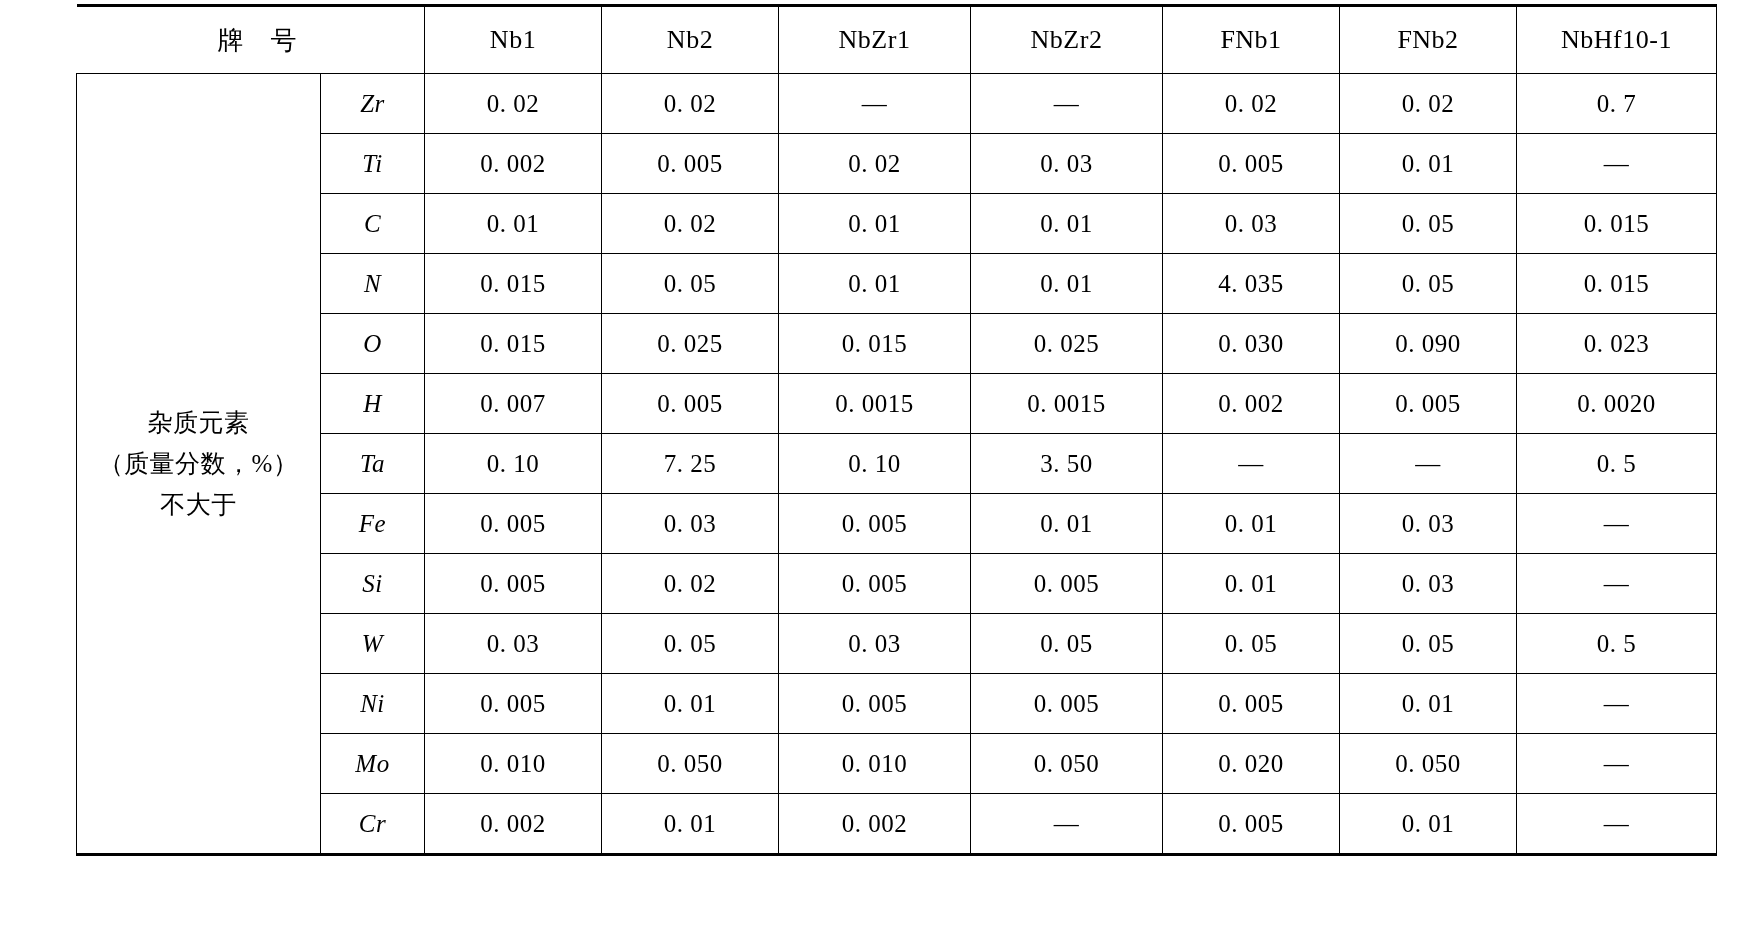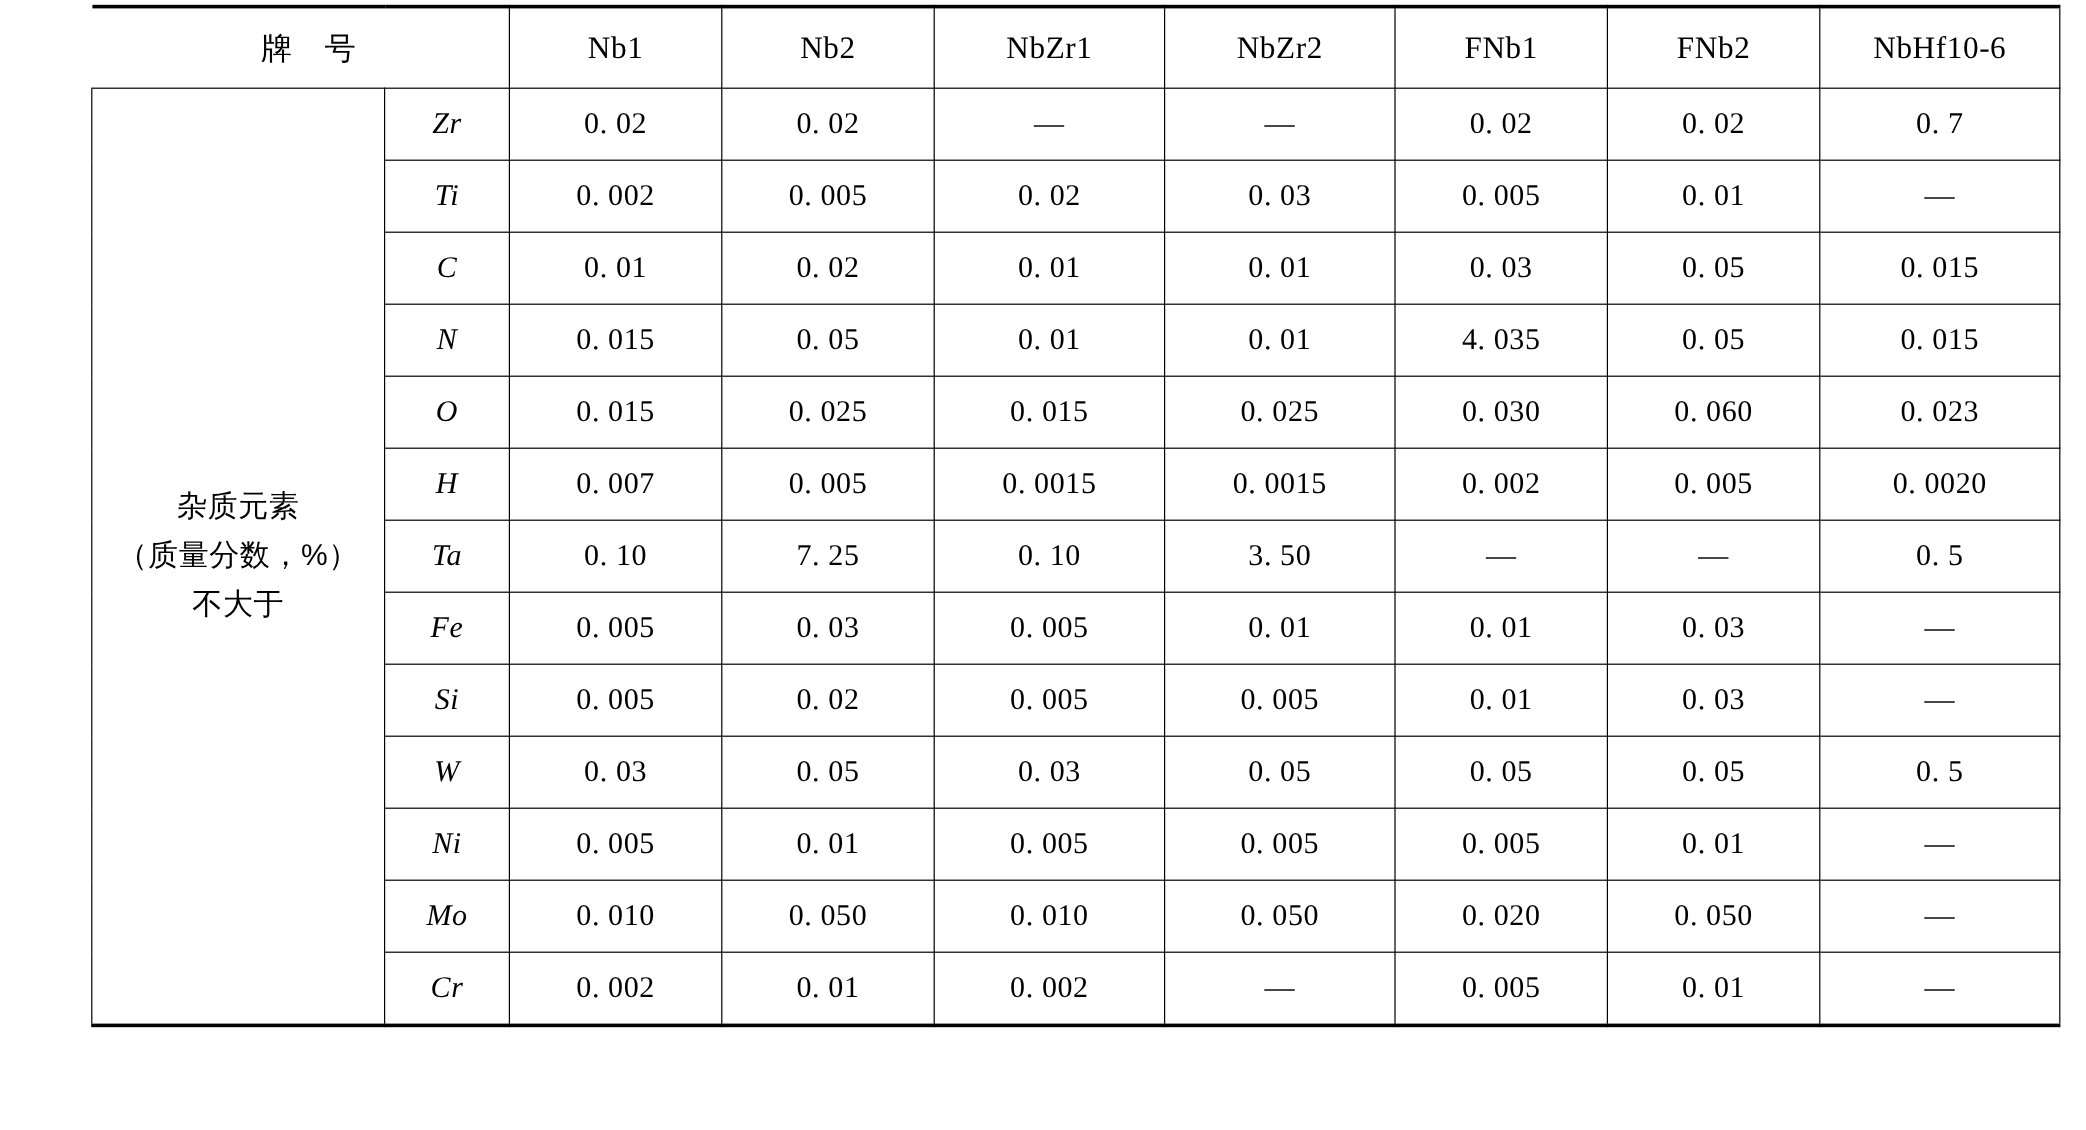--- a/index.html
+++ b/index.html
@@ -50,21 +50,21 @@
     font-size: 26px;
     letter-spacing: 14px;
     text-indent: 14px;
     border-left: none;
     font-family: "Liberation Sans", "DejaVu Sans", sans-serif;
   }
   td.impurity-label {
     border-left: none;
     font-size: 25px;
     line-height: 1.65;
-    font-family: Liberation Sans, sans-serif;
+    font-family: Liberation Serif, serif;
     padding: 0 6px;
   }
   td.elem {
     font-size: 25px;
     font-style: italic;
   }
   td.val {
     font-size: 25px;
   }
   td.last {
@@ -93,21 +93,21 @@
     </colgroup>
     <tbody>
       <tr class="head">
         <td class="rowhead-grade grade-cell" colspan="2">牌　号</td>
         <td>Nb1</td>
         <td>Nb2</td>
         <td>NbZr1</td>
         <td>NbZr2</td>
         <td>FNb1</td>
         <td>FNb2</td>
-        <td class="last">NbHf10-6</td>
+        <td class="last">NbHf10-1</td>
       </tr>
 
       <tr class="body">
         <td class="impurity-label" rowspan="13">
           <span class="label-line">杂质元素</span>
           <span class="label-line">（质量分数，%）</span>
           <span class="label-line">不大于</span>
         </td>
         <td class="elem">Zr</td>
         <td class="val">0. 02</td>
@@ -152,21 +152,21 @@
         <td class="val last">0. 015</td>
       </tr>
 
       <tr class="body">
         <td class="elem">O</td>
         <td class="val">0. 015</td>
         <td class="val">0. 025</td>
         <td class="val">0. 015</td>
         <td class="val">0. 025</td>
         <td class="val">0. 030</td>
-        <td class="val">0. 060</td>
+        <td class="val">0. 090</td>
         <td class="val last">0. 023</td>
       </tr>
 
       <tr class="body">
         <td class="elem">H</td>
         <td class="val">0. 007</td>
         <td class="val">0. 005</td>
         <td class="val">0. 0015</td>
         <td class="val">0. 0015</td>
         <td class="val">0. 002</td>

